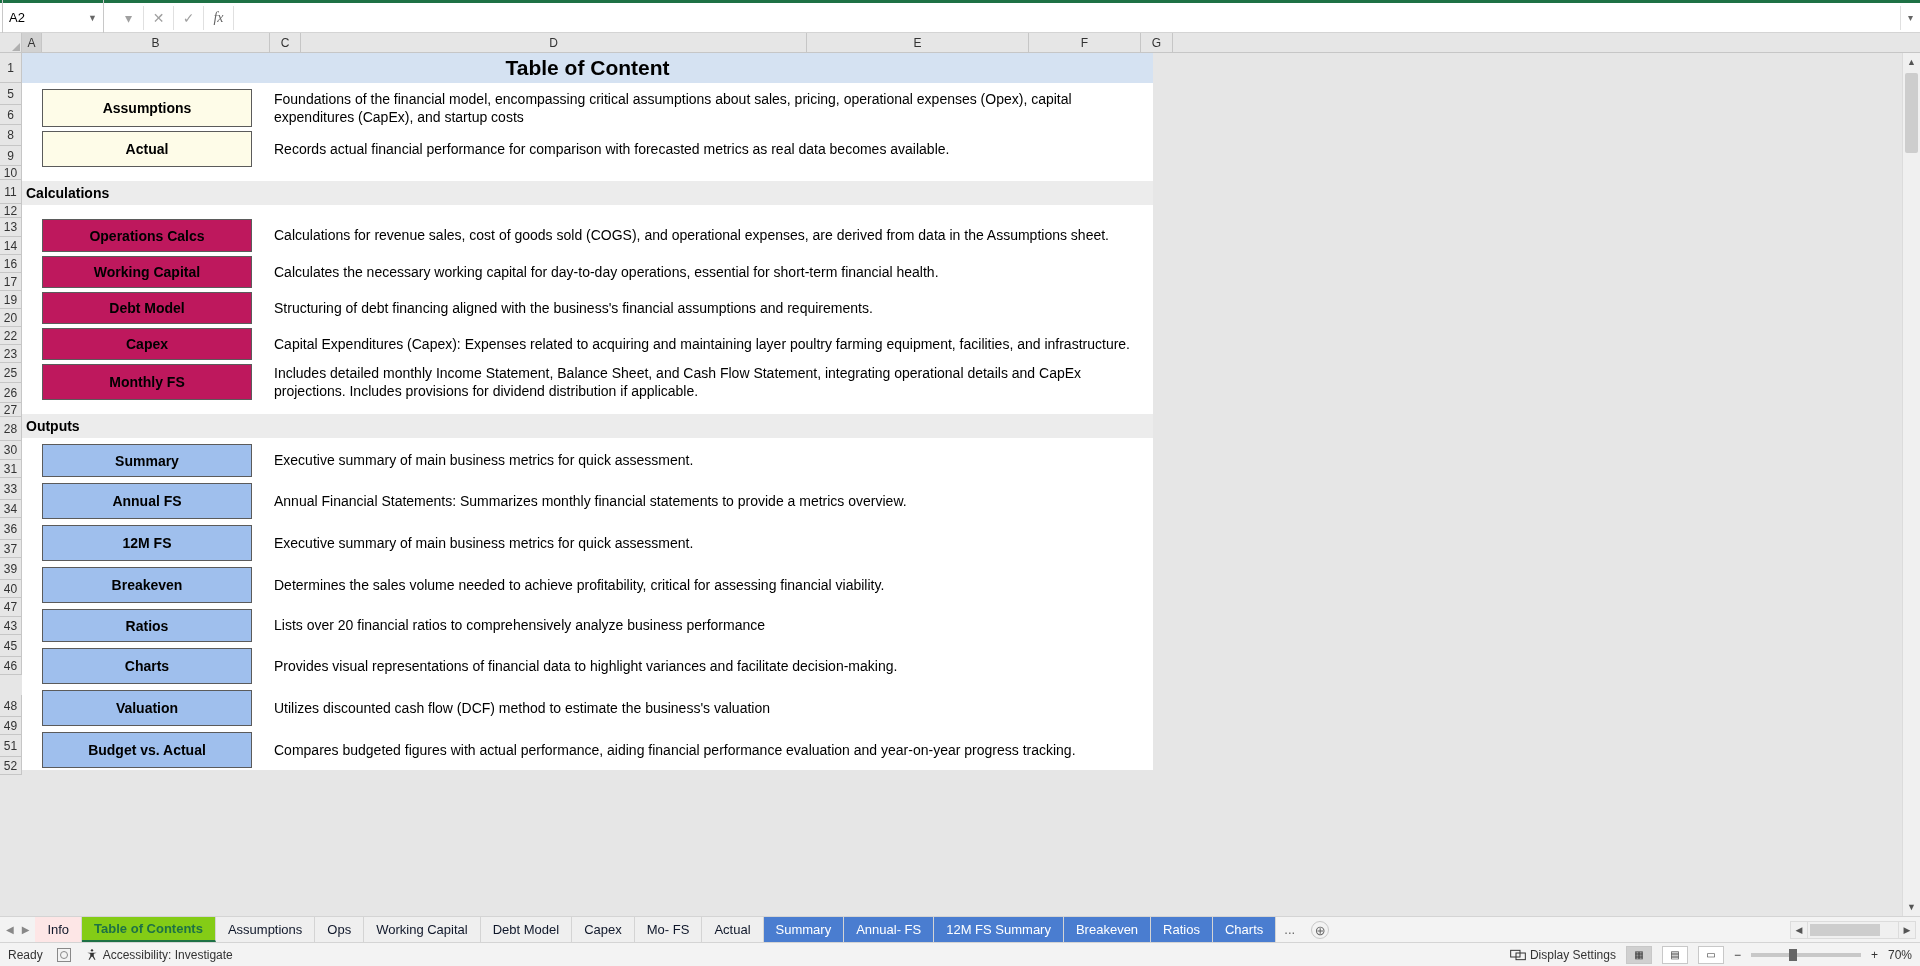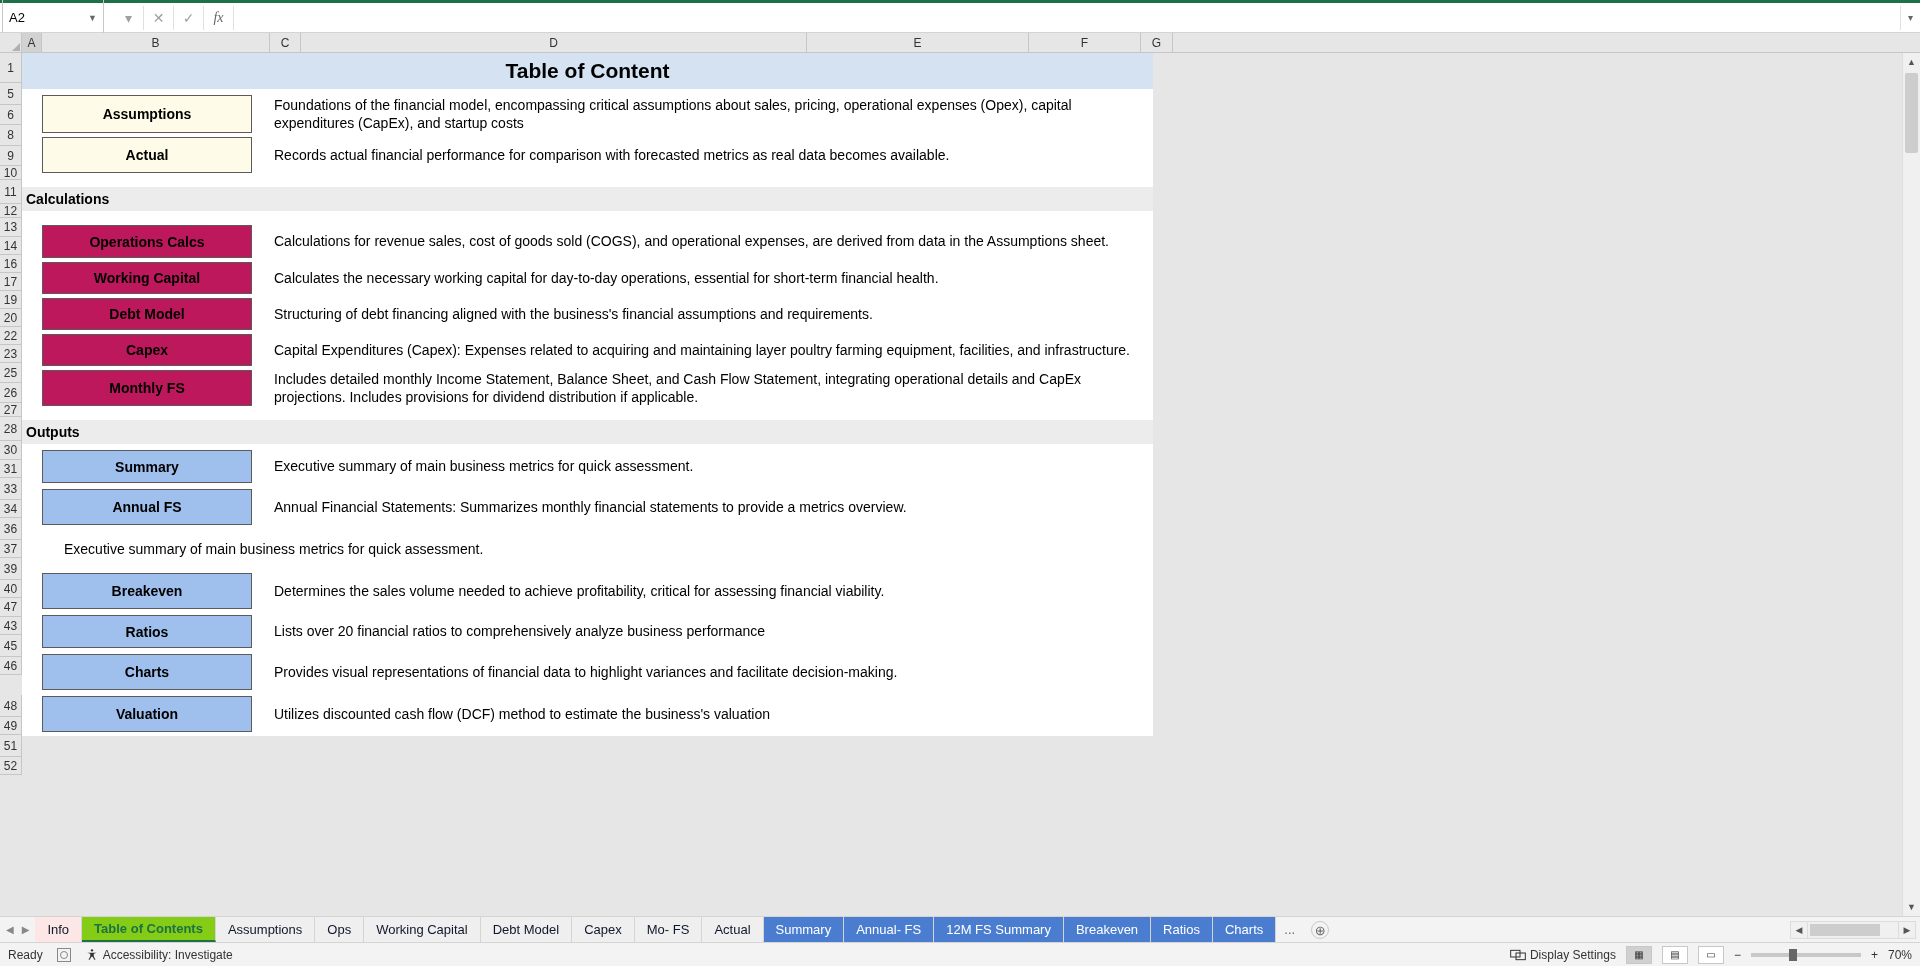--- a/index.html
+++ b/index.html
@@ -29,21 +29,21 @@
   .ch.colE { width: 222px; }
   .ch.colF { width: 112px; }
   .ch.colG { width: 32px; }
 
   .body-scroll { flex: 1; display: flex; overflow: hidden; }
   .row-headers { width: 22px; background: #e6e6e6; display: flex; flex-direction: column; font-size: 12px; color:#333; }
   .rh { border-bottom: 1px solid #c6c6c6; border-right:1px solid #c6c6c6; display: flex; align-items: center; justify-content: center; }
 
   .cells { position: relative; flex: 1; background: #e6e6e6; }
   .white-area { position:absolute; left:0; top:0; width: 1131px; background:#fff; }
-  .title-row { height: 36px; background: #d5e2f2; display:flex; align-items:center; justify-content:center; font-size: 21px; font-weight: 600; color:#000; width:1131px;}
+  .title-row { height: 30px; background: #d5e2f2; display:flex; align-items:center; justify-content:center; font-size: 21px; font-weight: 600; color:#000; width:1131px;}
 
   .section-head { height: 24px; background:#ececec; display:flex; align-items:center; font-weight:700; font-size:14px; padding-left:4px; width:1131px; }
 
   .entry { display:flex; align-items:center; width:1131px; }
   .entry .pad { width:20px; }
   .tile { width:210px; border:1px solid #5b5b5b; display:flex; align-items:center; justify-content:center; font-weight:700; font-size:14px; }
   .tile.yellow { background:#fefce8; }
   .tile.green  { background:#be185d; }
   .tile.blue   { background:#9fbfed; }
   .desc { flex:1; font-size:14px; color:#000; padding-left:22px; padding-right:10px; line-height:1.3; }
@@ -230,20 +230,23 @@
             <div class="entry" style="height:40px">
               <div class="pad"></div>
               <div class="tile blue" style="height:36px">
                 <span>Annual FS</span>
               </div>
               <div class="desc"><span>Annual Financial Statements: Summarizes monthly financial statements to provide a metrics overview.</span></div>
             </div>
             <div style="height:2px;width:1131px"></div>
             <div class="entry" style="height:40px">
               <div class="pad"></div>
+              <div class="tile blue" style="height:36px">
+                <span>12M FS</span>
+              </div>
               <div class="desc"><span>Executive summary of main business metrics for quick assessment.</span></div>
             </div>
             <div style="height:2px;width:1131px"></div>
             <div class="entry" style="height:40px">
               <div class="pad"></div>
               <div class="tile blue" style="height:36px">
                 <span>Breakeven</span>
               </div>
               <div class="desc"><span>Determines the sales volume needed to achieve profitability, critical for assessing financial viability.</span></div>
             </div>
@@ -265,20 +268,27 @@
             </div>
             <div style="height:2px;width:1131px"></div>
             <div class="entry" style="height:40px">
               <div class="pad"></div>
               <div class="tile blue" style="height:36px">
                 <span>Valuation</span>
               </div>
               <div class="desc"><span>Utilizes discounted cash flow (DCF) method to estimate the business's valuation</span></div>
             </div>
             <div style="height:2px;width:1131px"></div>
+            <div class="entry" style="height:40px">
+              <div class="pad"></div>
+              <div class="tile blue" style="height:36px">
+                <span>Budget vs. Actual</span>
+              </div>
+              <div class="desc"><span>Compares budgeted figures with actual performance, aiding financial performance evaluation and year-on-year progress tracking.</span></div>
+            </div>
           </div>
 
         <div class="vscroll">
           <div class="arrow">▲</div>
           <div class="track">
               <div class="thumb"></div>
             </div>
           <div class="arrow">▼</div>
         </div>
       </div>

